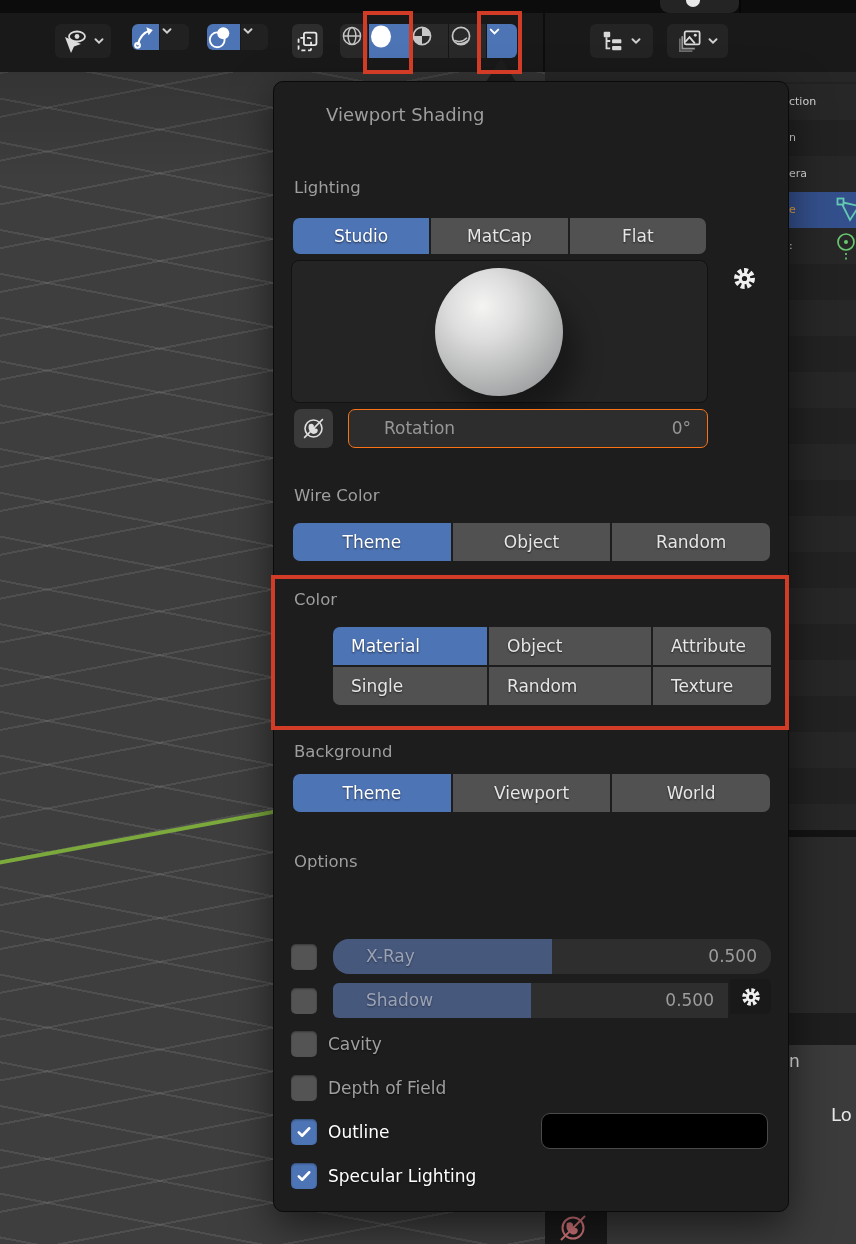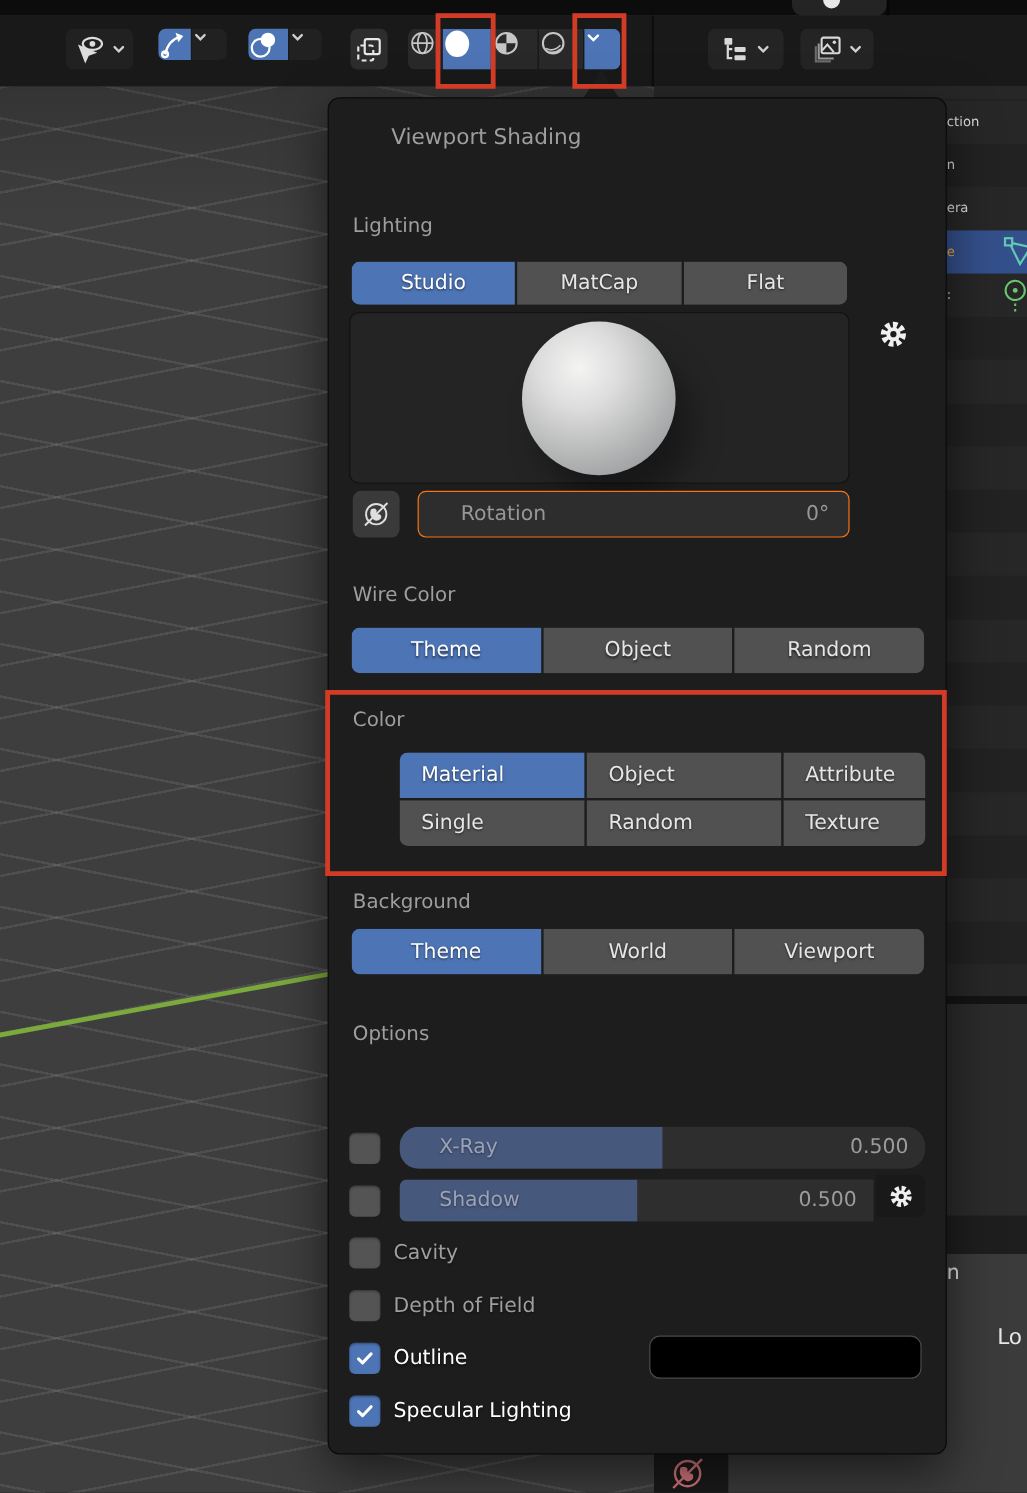--- a/index.html
+++ b/index.html
@@ -366,22 +366,22 @@
       <div class="segbtn left">Object</div>
       <div class="segbtn left">Attribute</div>
       <div class="segbtn left">Single</div>
       <div class="segbtn left">Random</div>
       <div class="segbtn left">Texture</div>
     </div>
 
     <div class="sec-label" style="top:660px;">Background</div>
     <div class="segrow" style="top:692px; width:477px; height:38px;">
       <div class="segbtn sel">Theme</div>
+      <div class="segbtn">Viewport</div>
       <div class="segbtn">World</div>
-      <div class="segbtn">Viewport</div>
     </div>
 
     <div class="sec-label" style="top:770px;">Options</div>
 
 
     <div class="opt-row" style="top:861px;">
       <div class="cb">
         
       </div>
       <div class="slider" style="left:42px; width:438px;">

